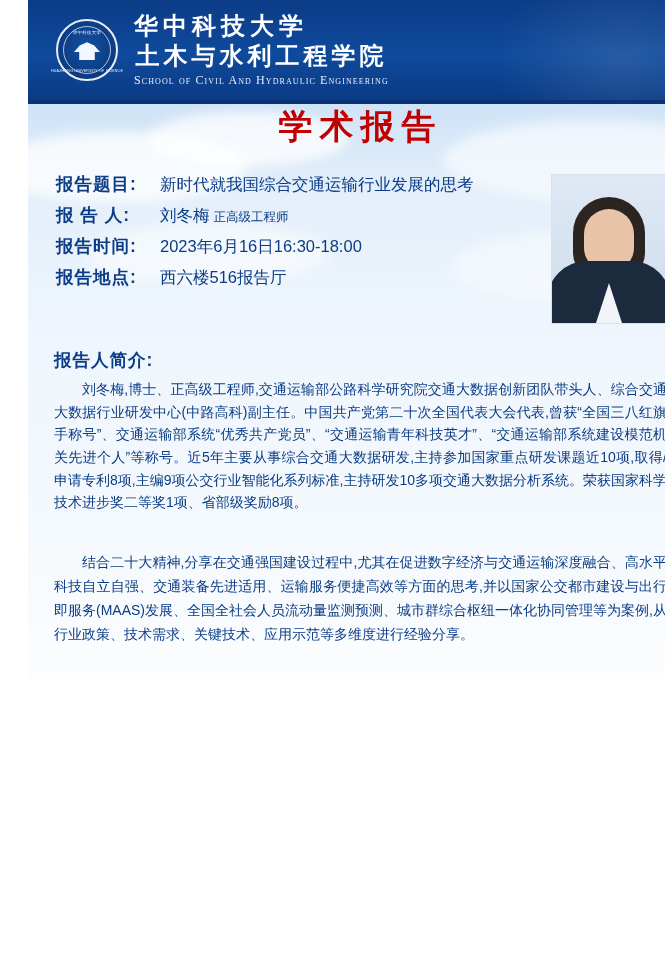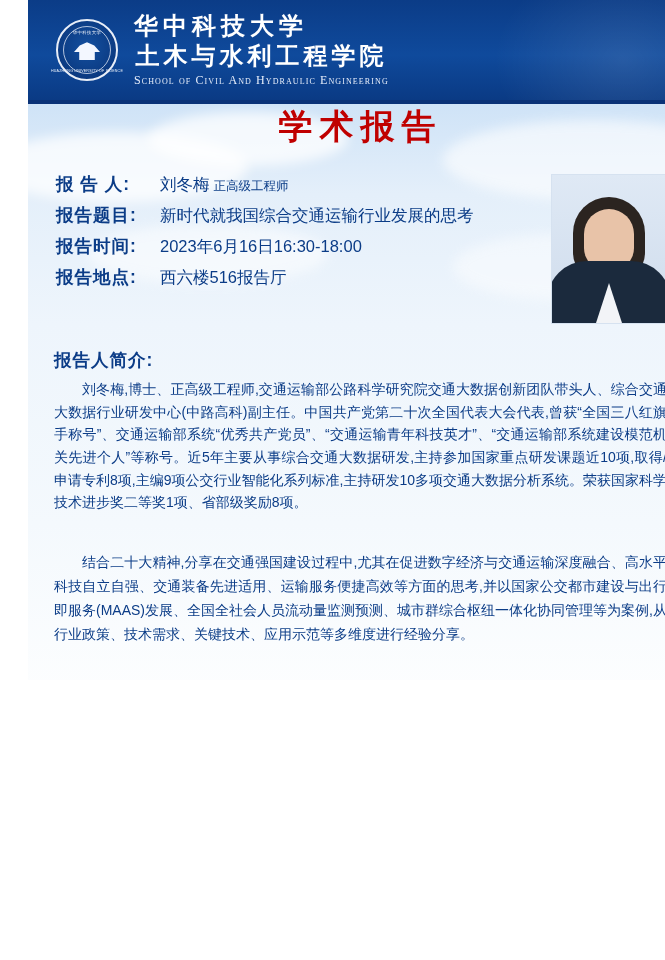--- a/index.html
+++ b/index.html
@@ -288,29 +288,29 @@
     <div class="cloud c5"></div>
 
     <div class="content">
 
       <div class="title">学术报告</div>
 
       <div class="info-wrap">
         <div class="info-table">
 
           <div class="info-row">
+            <div class="info-label">报告题目:</div>
+            <div class="info-value">新时代就我国综合交通运输行业发展的思考</div>
+          </div>
+
+          <div class="info-row">
             <div class="info-label">报 告 人:</div>
             <div class="info-value">
               <span>刘冬梅</span><span class="sub">正高级工程师</span>
             </div>
-          </div>
-
-          <div class="info-row">
-            <div class="info-label">报告题目:</div>
-            <div class="info-value">新时代就我国综合交通运输行业发展的思考</div>
           </div>
 
           <div class="info-row">
             <div class="info-label">报告时间:</div>
             <div class="info-value">2023年6月16日16:30-18:00</div>
           </div>
 
           <div class="info-row">
             <div class="info-label">报告地点:</div>
             <div class="info-value">西六楼516报告厅</div>

